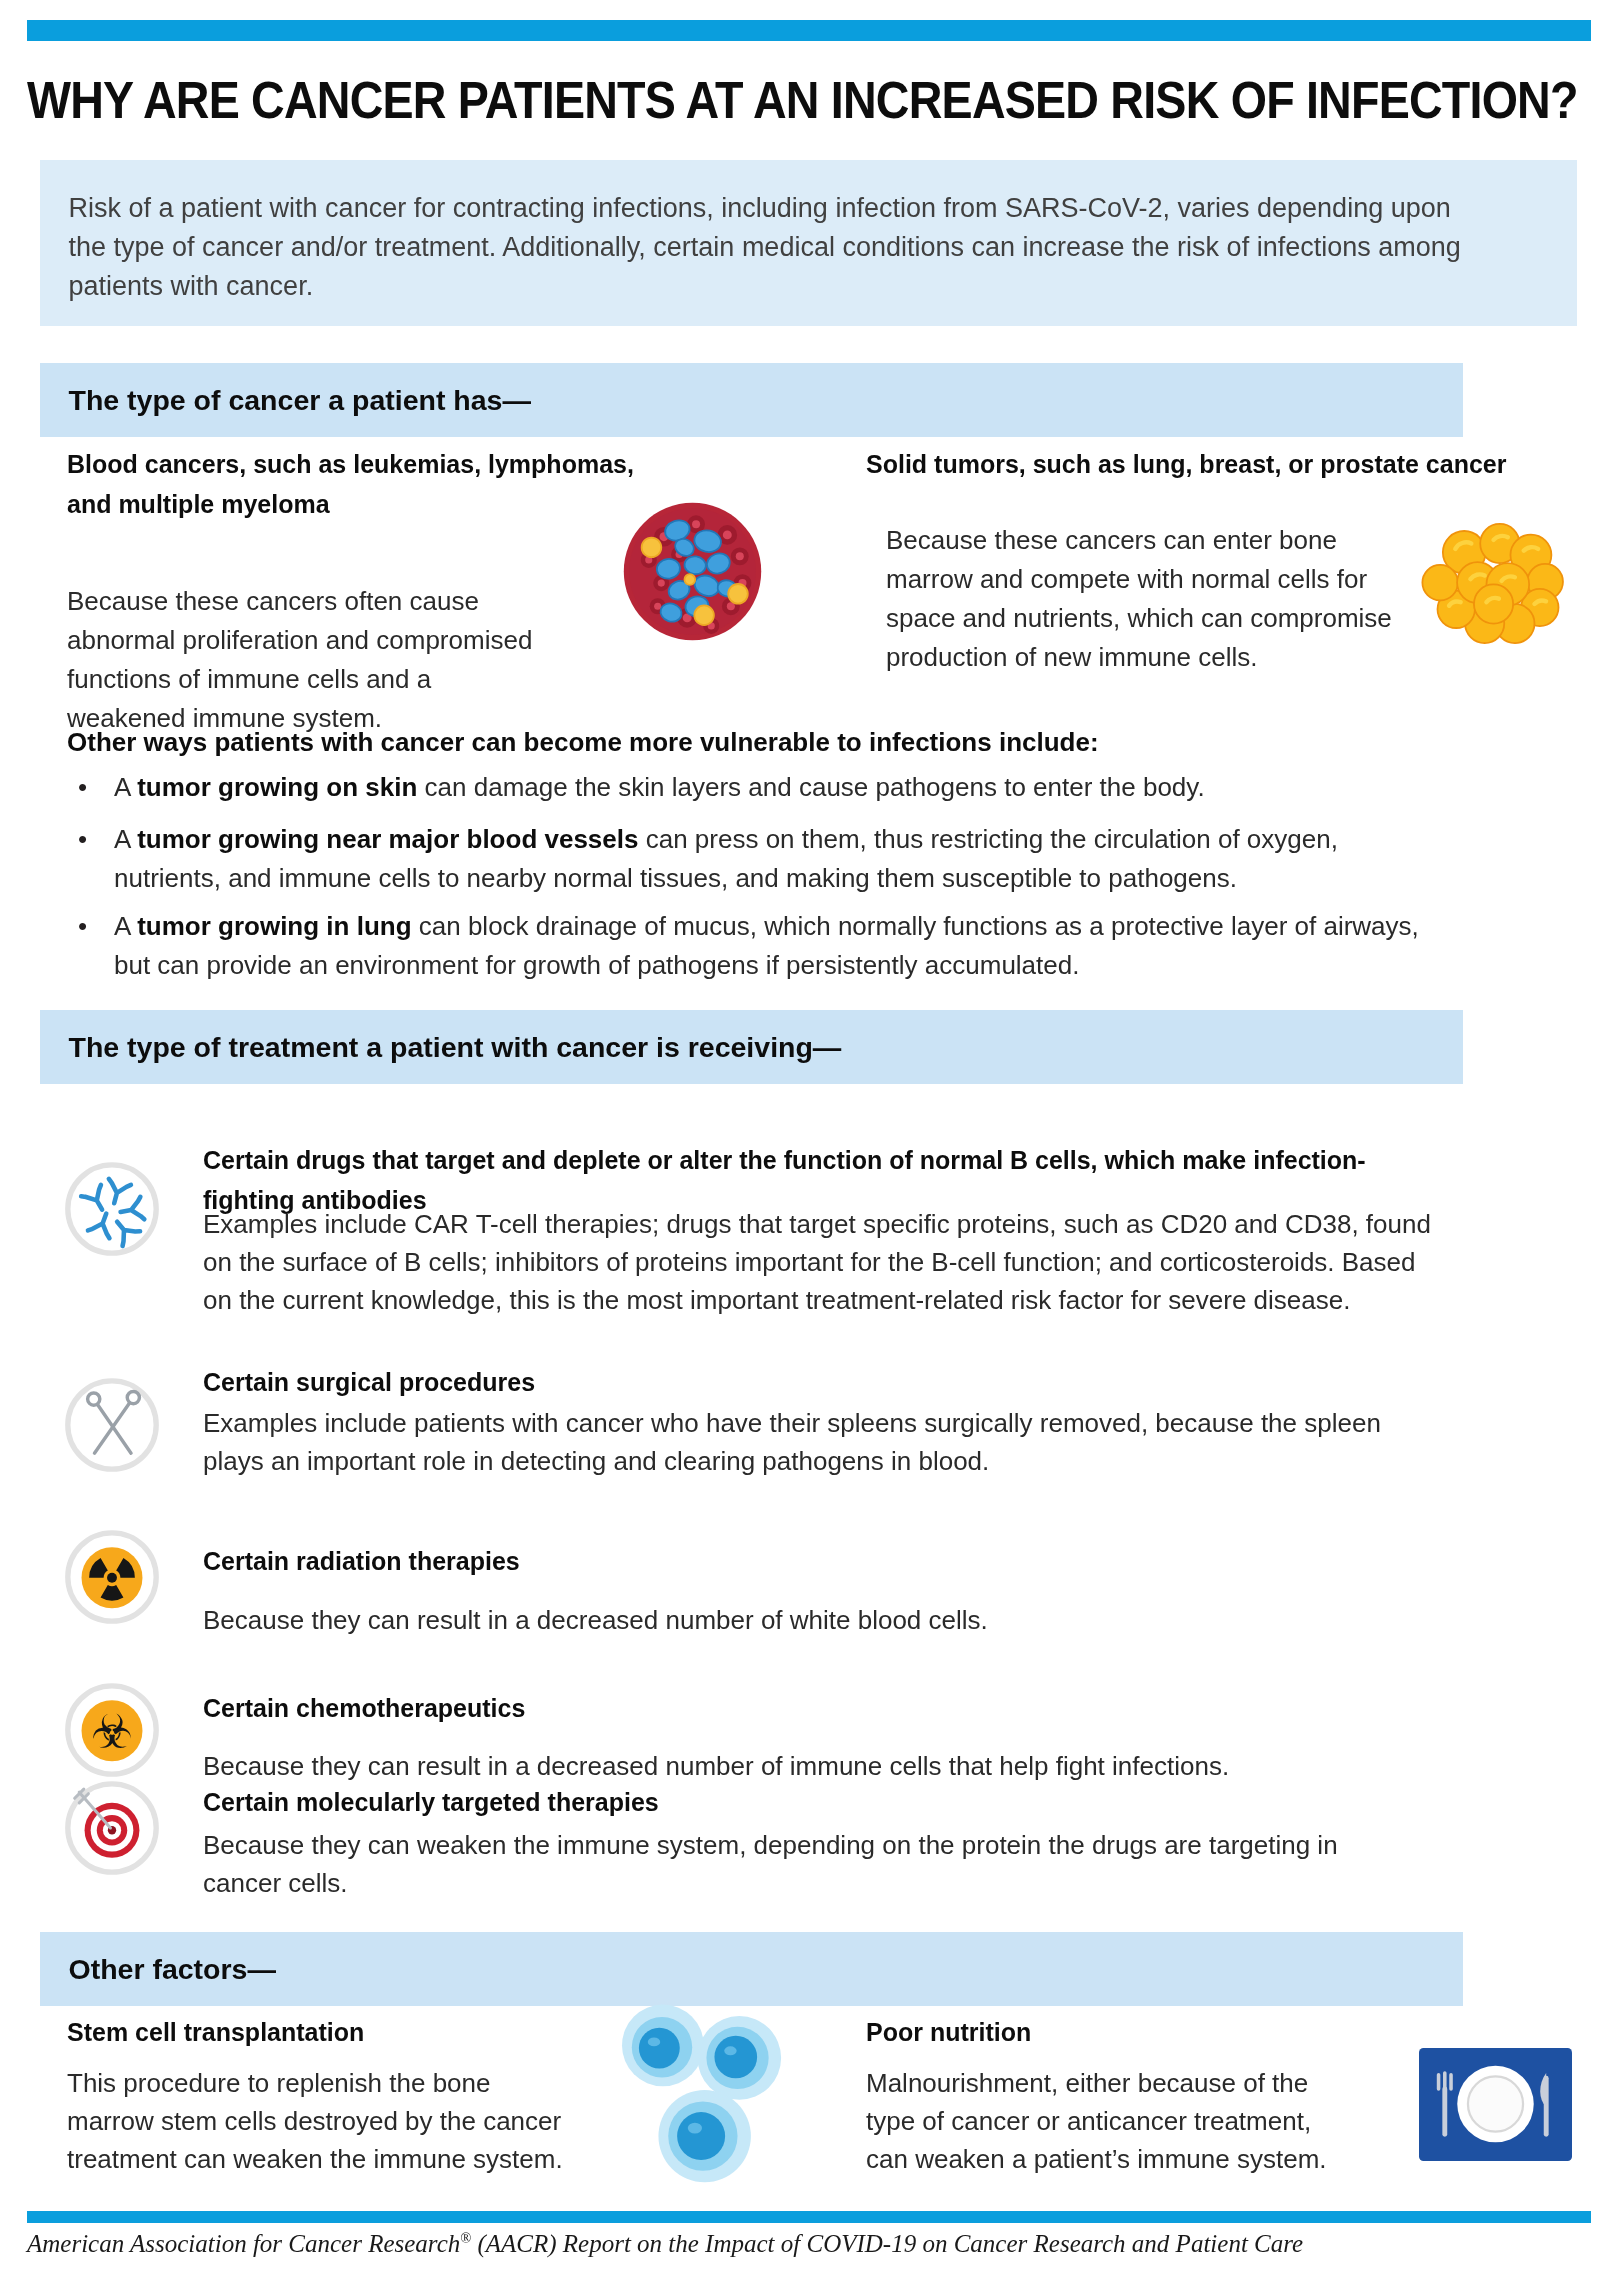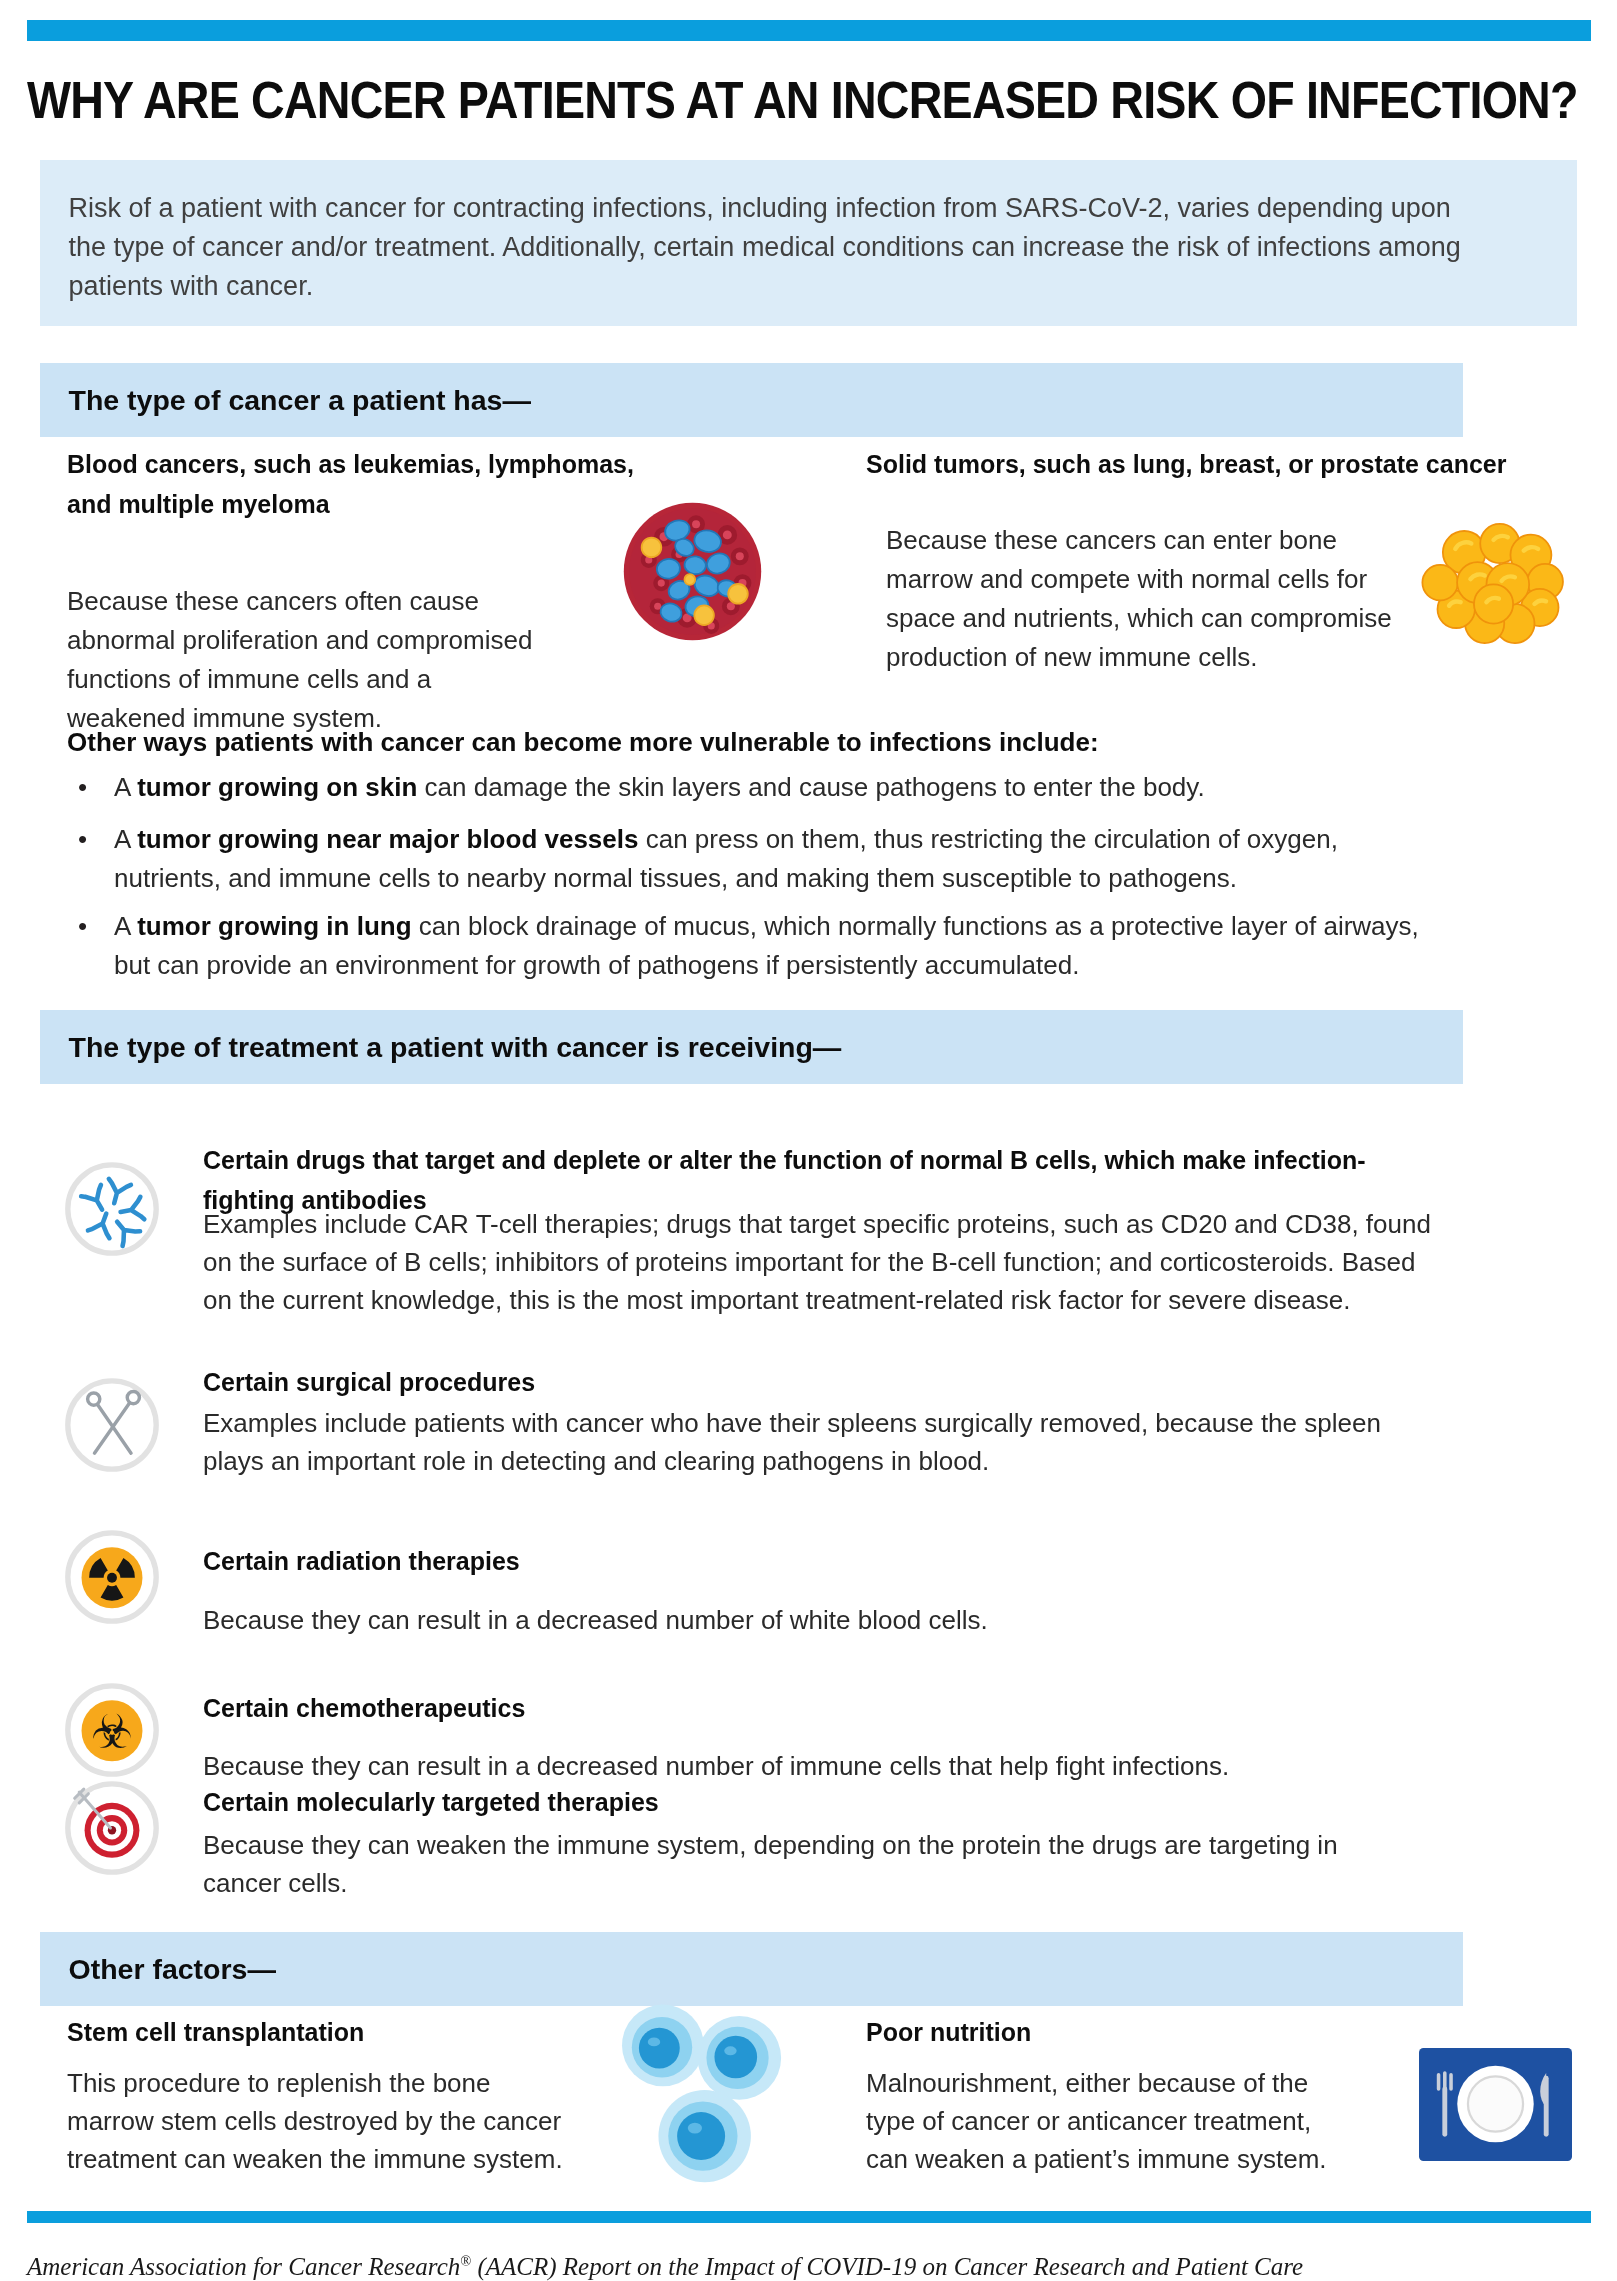--- a/index.html
+++ b/index.html
@@ -43,21 +43,21 @@
   .it2h{top:1362px;} .it2i{top:1377px;} .it2b{top:1404px;}
   .it3h{top:1541px;} .it3i{top:1529px;} .it3b{top:1601px;}
   .it4h{top:1688px;} .it4i{top:1682px;} .it4b{top:1747px;}
   .it5h{top:1782px;} .it5i{top:1780px;} .it5b{top:1826px;}
   
   .f-lh{left:67px;top:2012px;} .f-lb{left:67px;top:2064px;}
   .f-rh{left:866px;top:2012px;} .f-rb{left:866px;top:2064px;}
   .icon-stem{left:618px;top:2001px;} .icon-plate{left:1419px;top:2048px;}
   
   .footer{left:27px;top:2230px;font-family:"Liberation Serif",serif;font-style:italic;
-          font-size:25px;color:#1a1a1a;margin-top:23px;}
+          font-size:25px;color:#1a1a1a;}
   .footer sup{font-size:14.3px;}
 </style>
 </head>
 <body>
 
 <div class="page">
 
   <div class="abs topbar"></div>
 
   <svg class="abs title-svg" width="1564" height="70" viewBox="0 0 1755 78">

